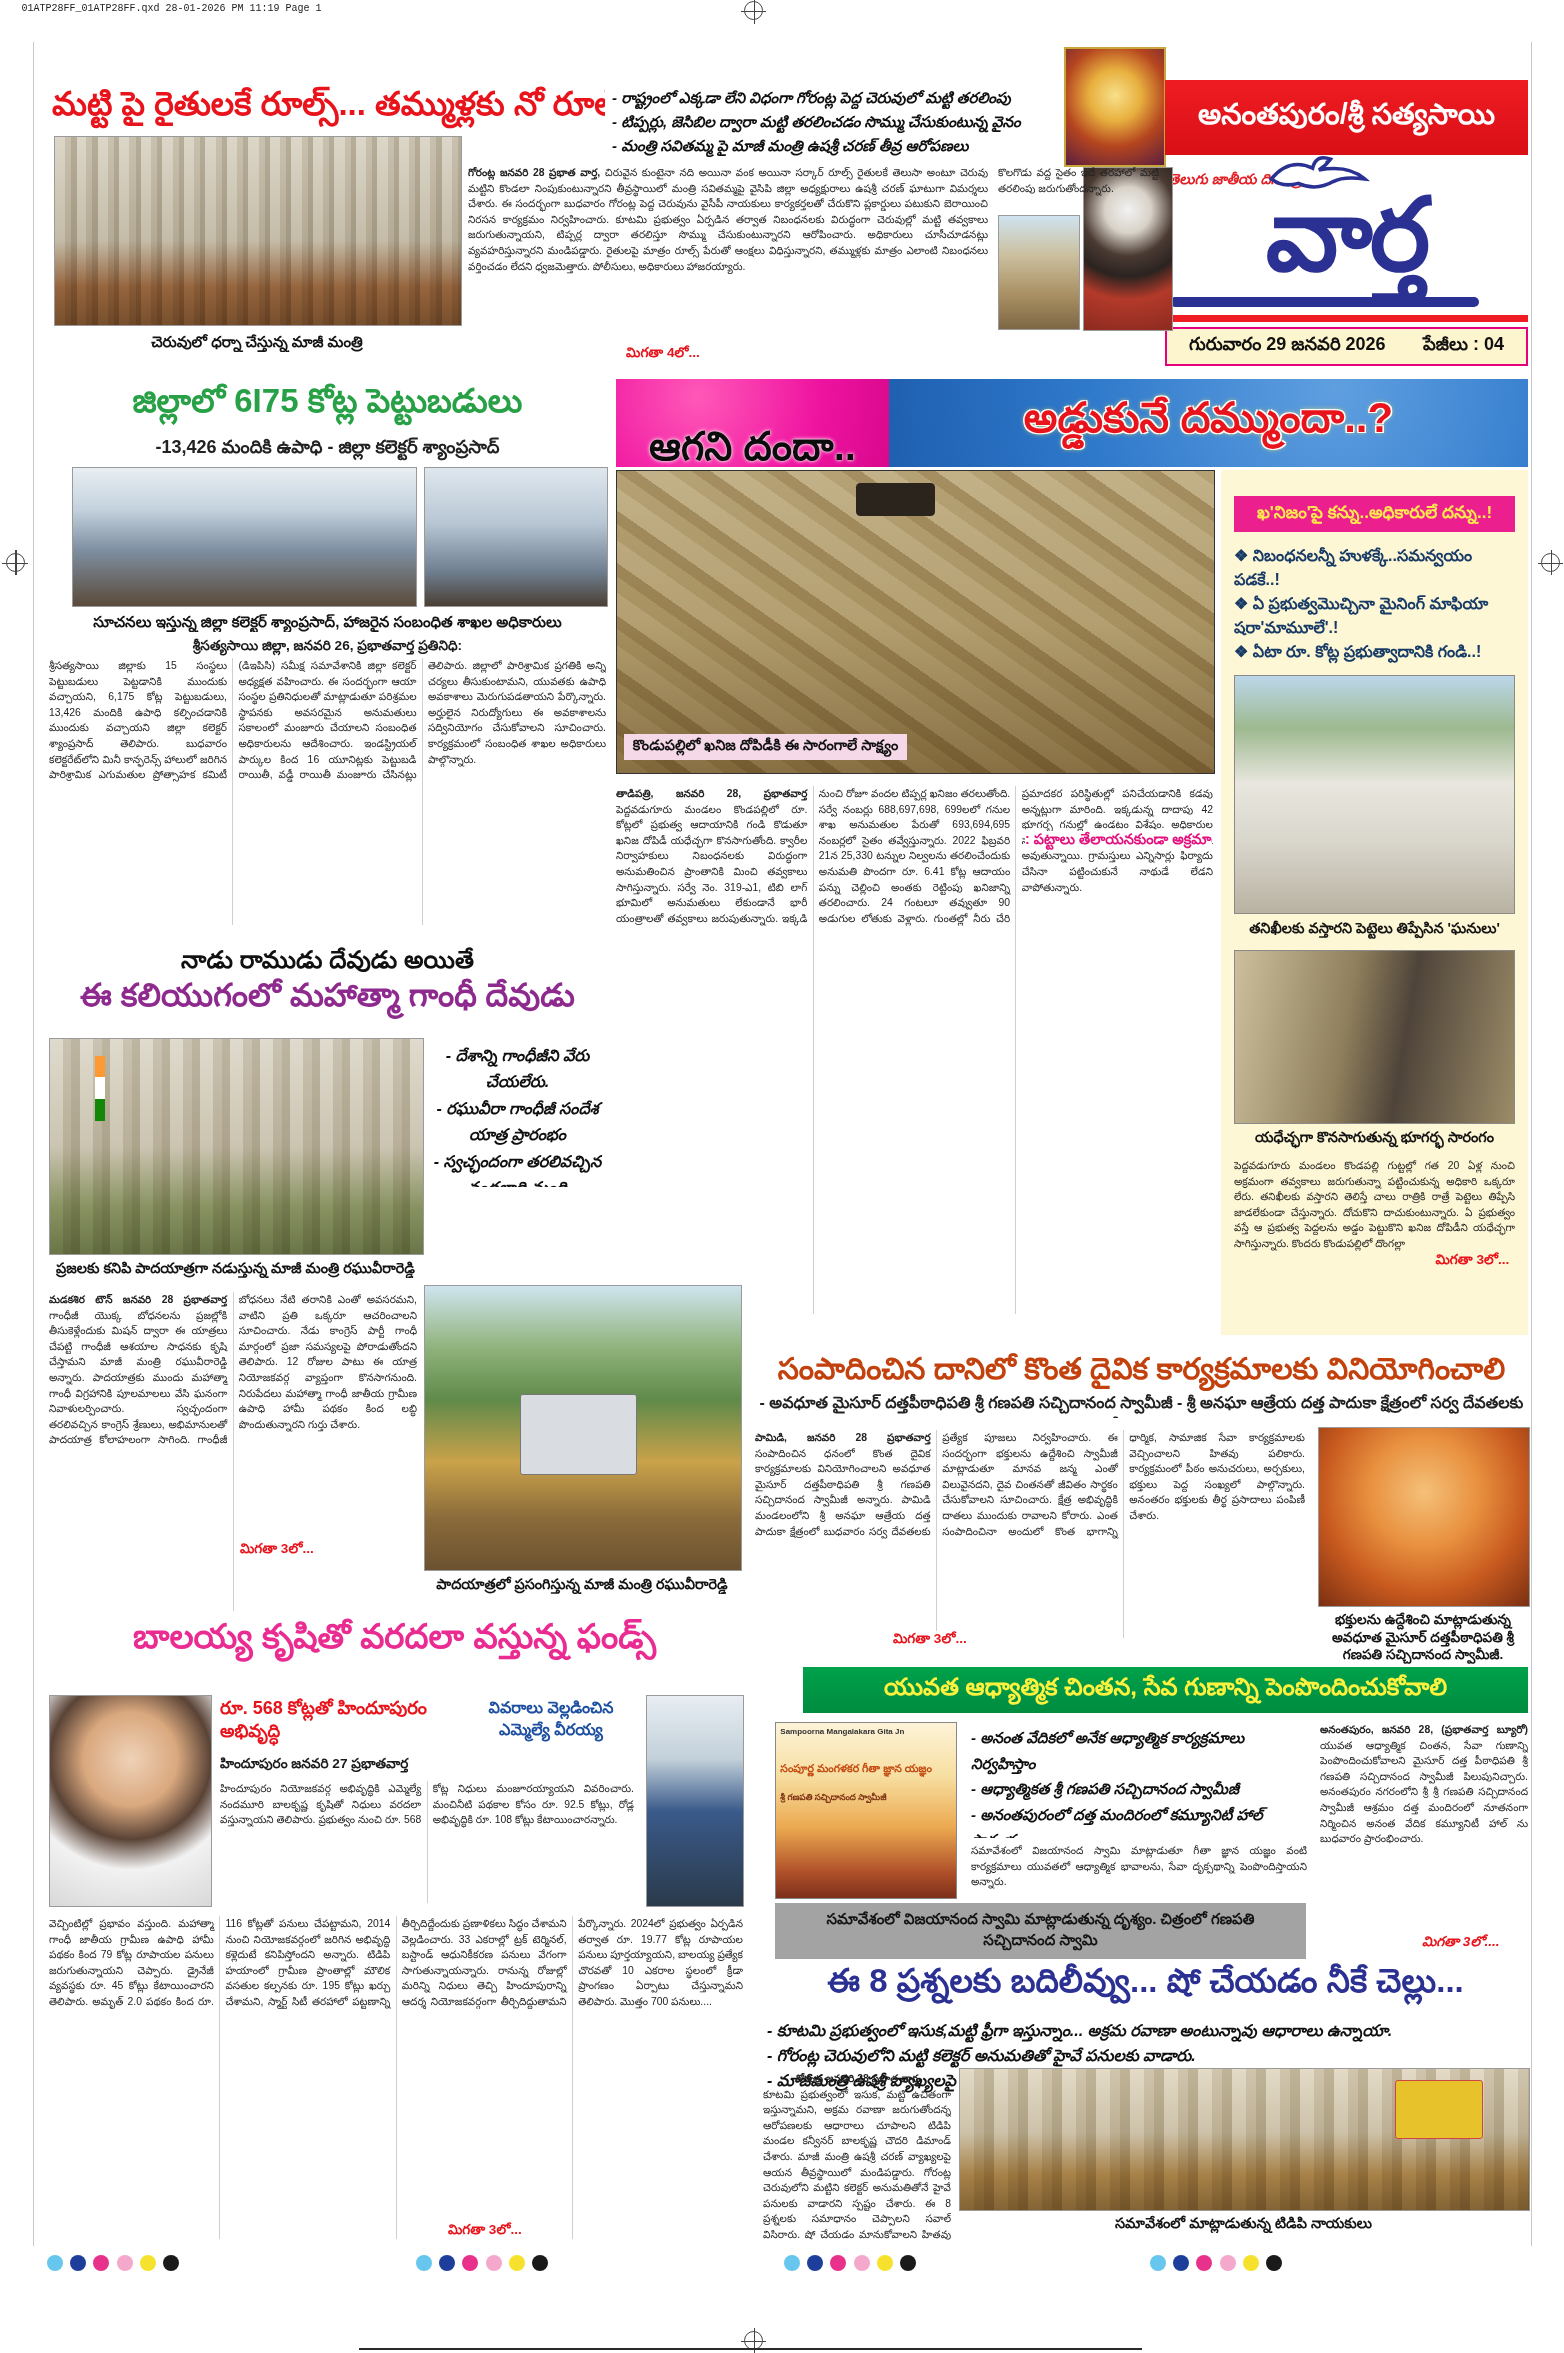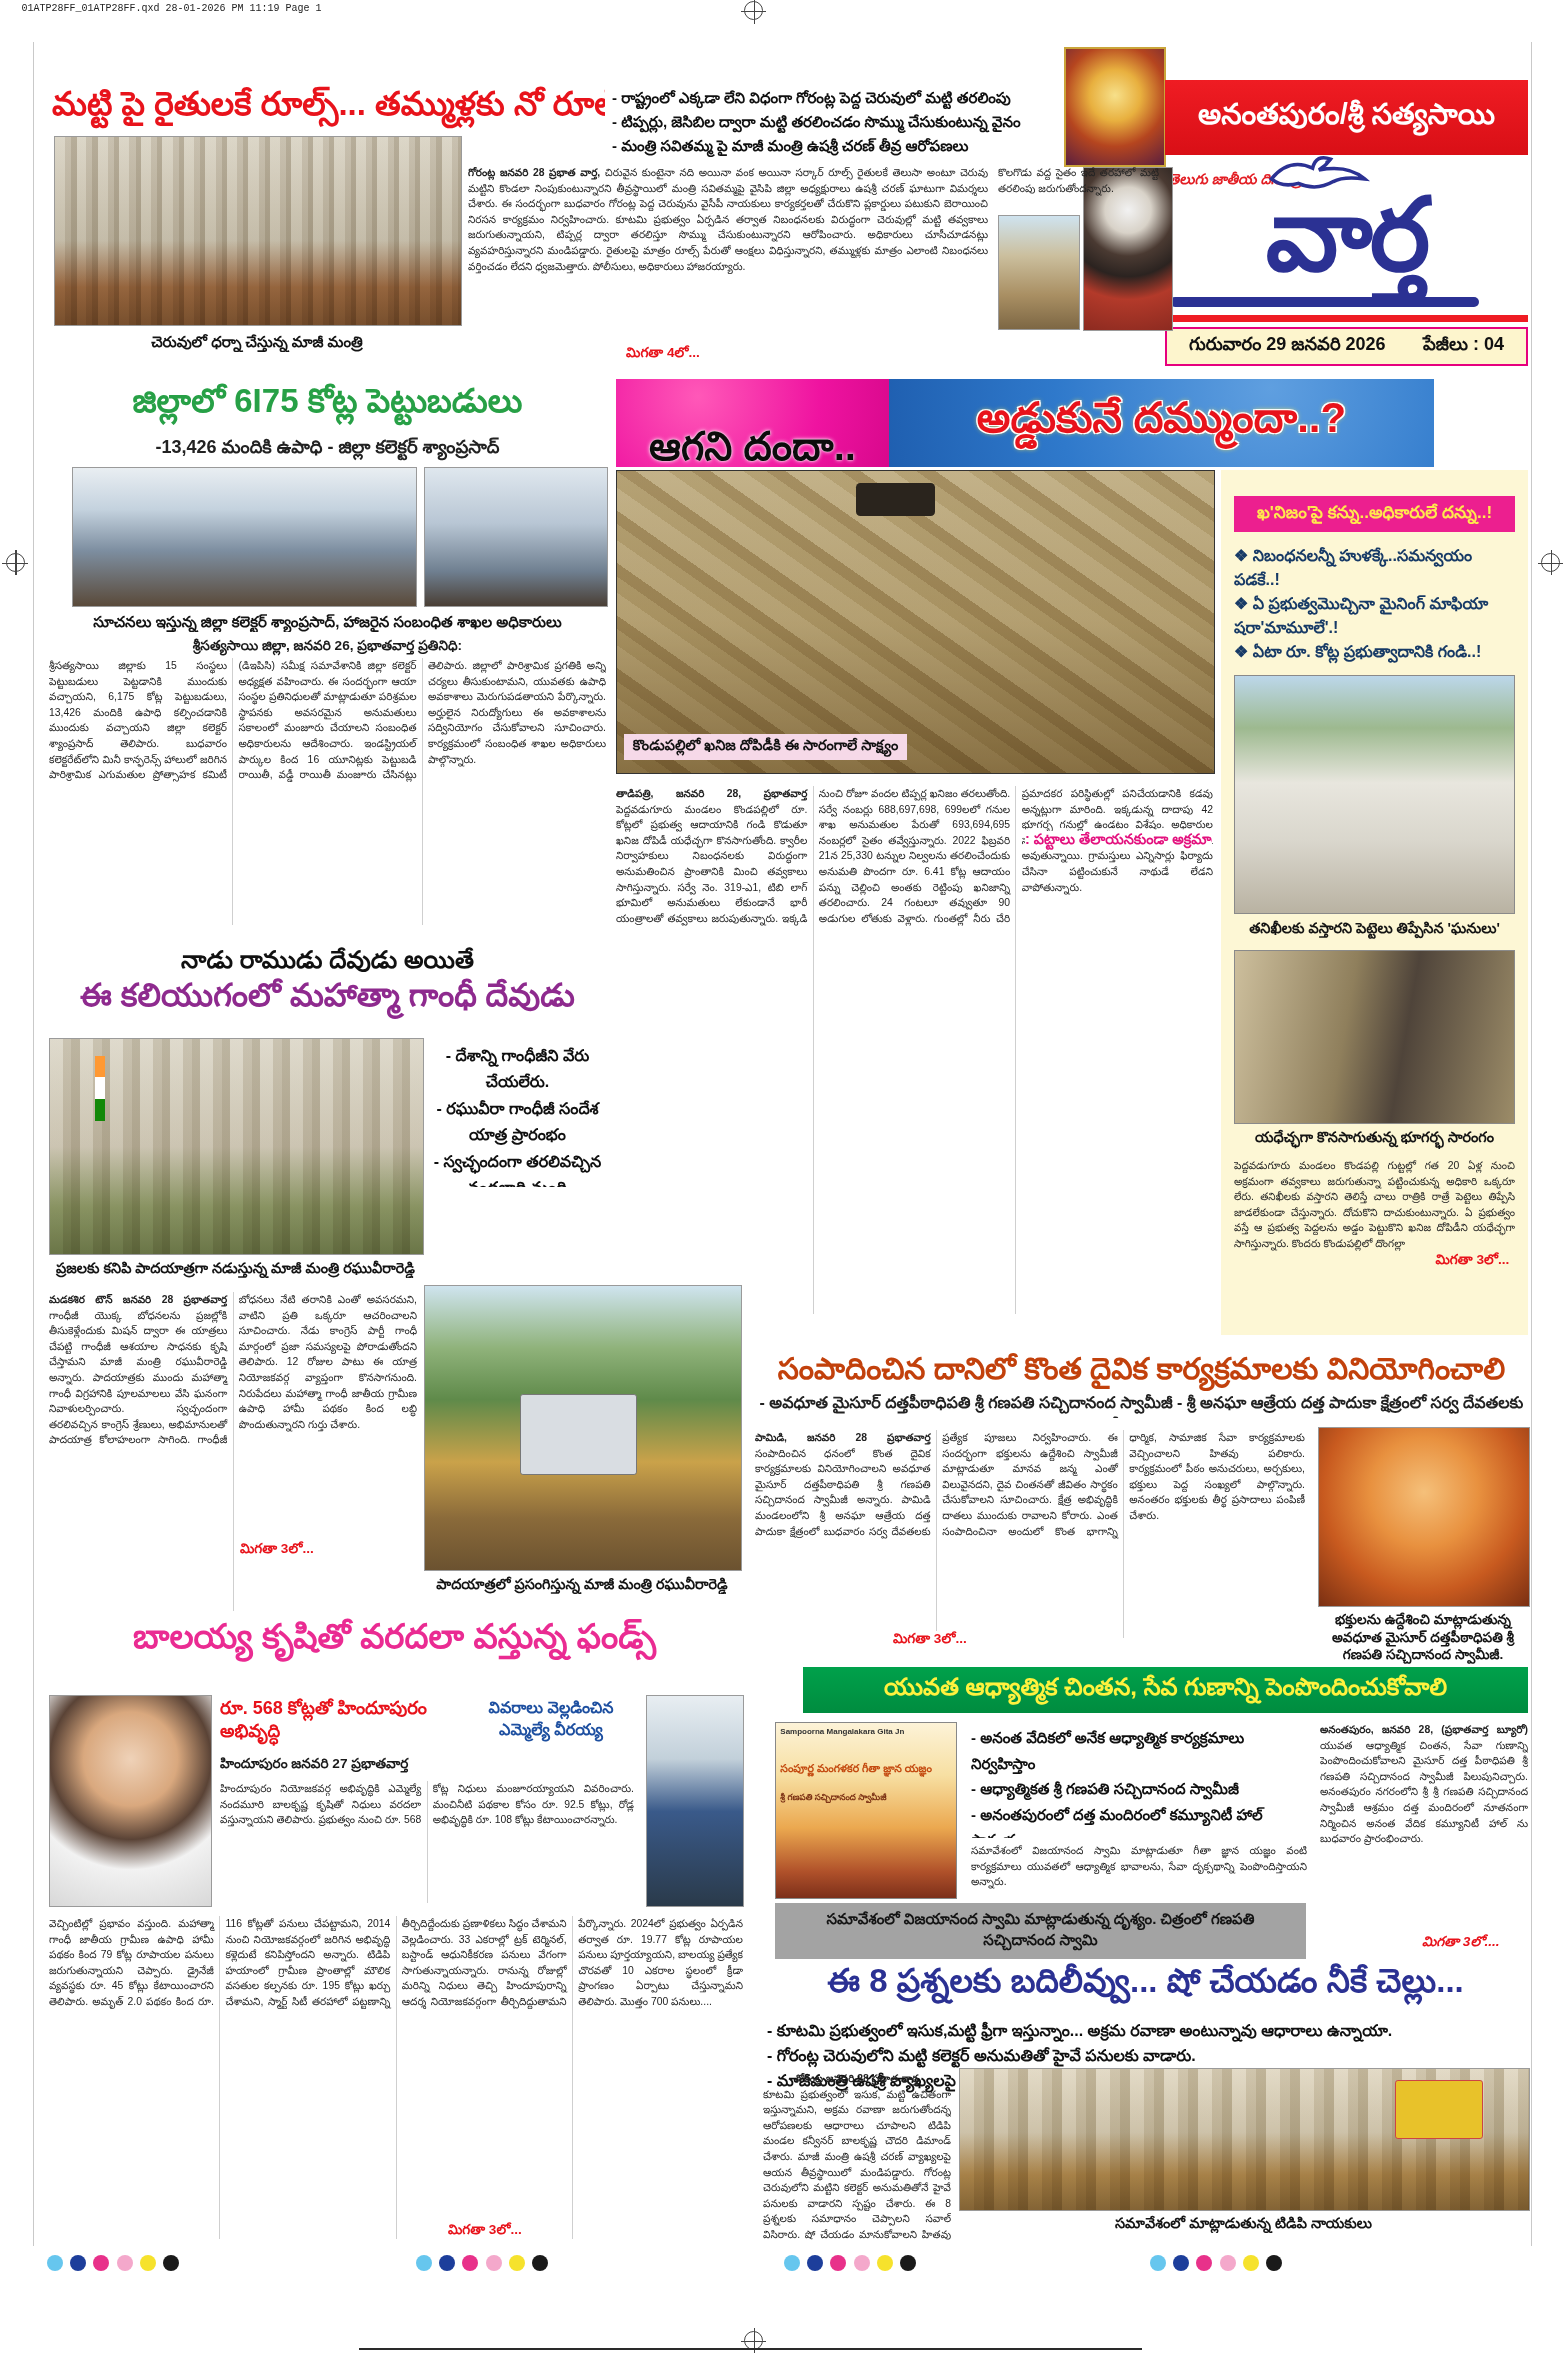--- a/index.html
+++ b/index.html
@@ -20,21 +20,21 @@
   .reg::before{content:"";position:absolute;left:-4.3px;right:-4.3px;top:50%;height:1.4px;background:#444;}
   .reg::after{content:"";position:absolute;top:-4.3px;bottom:-4.3px;left:50%;width:1.4px;background:#444;}
   .frame-line{position:absolute;background:#c9c9c9;}
   .dot{display:inline-block;width:16px;height:16px;border-radius:50%;margin-right:7.2px;vertical-align:middle;}
   .headline-red{color:#e8131b;font-weight:800;}
   .headline-green{color:#27a046;font-weight:800;}
   .headline-pink{color:#ea2b92;font-weight:800;}
   .headline-blue{color:#2b3193;font-weight:800;}
   .headline-purple{color:#8e2a8e;font-weight:800;}
   .headline-cyan{color:#c2410c;font-weight:700;margin-top:8px;}
-  .bullets{font-weight:700;color:#101010;}
+  .bullets{font-weight:700;color:#101010;font-style:italic;}
 </style>
 </head>
 <body>
 
 <div id="sheet">
 
   <div class="abs" style="left:21.5px;top:2.9px;font-size:10px;color:#222;font-family:'Liberation Mono',monospace;">01ATP28FF_01ATP28FF.qxd  28-01-2026  PM 11:19  Page 1</div>
   <span class="reg" style="left:744px;top:1.4px;"></span>
   <span class="reg" style="left:5.7px;top:553px;"></span>
   <span class="reg" style="left:1541px;top:553px;"></span>
@@ -93,21 +93,21 @@
        linear-gradient(#dfe7ee 0%, #b8c6d4 40%, #6f7f90 75%, #4a3f35 100%);"></div>
   <div class="cap" style="left:49px;top:612px;width:557px;font-size:15px;">సూచనలు ఇస్తున్న జిల్లా కలెక్టర్ శ్యాంప్రసాద్, హాజరైన సంబంధిత శాఖల అధికారులు</div>
   <div class="abs ctr dl" style="left:49px;top:638px;width:557px;font-size:13.6px;">శ్రీసత్యసాయి జిల్లా, జనవరి 26, ప్రభాతవార్త ప్రతినిధి:</div>
   <div class="bodytxt cols3" style="left:49px;top:658px;width:557px;height:267px;">శ్రీసత్యసాయి జిల్లాకు 15 సంస్థలు పెట్టుబడులు పెట్టడానికి ముందుకు వచ్చాయని, 6,175 కోట్ల పెట్టుబడులు, 13,426 మందికి ఉపాధి కల్పించడానికి ముందుకు వచ్చాయని జిల్లా కలెక్టర్ శ్యాంప్రసాద్ తెలిపారు. బుధవారం కలెక్టరేట్‌లోని మినీ కాన్ఫరెన్స్ హాలులో జరిగిన పారిశ్రామిక ఎగుమతుల ప్రోత్సాహక కమిటీ (డిఇపిసి) సమీక్ష సమావేశానికి జిల్లా కలెక్టర్ అధ్యక్షత వహించారు. ఈ సందర్భంగా ఆయా సంస్థల ప్రతినిధులతో మాట్లాడుతూ పరిశ్రమల స్థాపనకు అవసరమైన అనుమతులు సకాలంలో మంజూరు చేయాలని సంబంధిత అధికారులను ఆదేశించారు. ఇండస్ట్రియల్ పార్కుల కింద 16 యూనిట్లకు పెట్టుబడి రాయితీ, వడ్డీ రాయితీ మంజూరు చేసినట్లు తెలిపారు. జిల్లాలో పారిశ్రామిక ప్రగతికి అన్ని చర్యలు తీసుకుంటామని, యువతకు ఉపాధి అవకాశాలు మెరుగుపడతాయని పేర్కొన్నారు. అర్హులైన నిరుద్యోగులు ఈ అవకాశాలను సద్వినియోగం చేసుకోవాలని సూచించారు. కార్యక్రమంలో సంబంధిత శాఖల అధికారులు పాల్గొన్నారు.</div>
 
   <div class="abs" style="left:616px;top:379px;width:273px;height:88px;background:
        radial-gradient(circle at 30% 20%, #ff58b8 0%, #ef13a0 60%, #d8088c 100%);
        display:flex;align-items:flex-end;justify-content:center;overflow:hidden;">
     <span class="nowrap" style="font-size:40px;font-weight:800;color:#0c0c0c;text-shadow:0 0 4.3px #fff,0 0 1.4px #fff;line-height:1.05;">ఆగని దందా..</span>
   </div>
-  <div class="abs" style="left:889px;top:379px;width:545px;height:88px;background:
+  <div class="abs" style="left:889px;top:379px;width:639px;height:88px;background:
        radial-gradient(circle at 70% 10%, #5f9fe0 0%, #2f79cb 55%, #1f5fb0 100%);
        display:flex;align-items:center;justify-content:center;overflow:hidden;">
     <span class="nowrap" style="font-size:42px;font-weight:800;color:#e8131b;
           text-shadow:-1.4px -1.4px 0 #fff,1.4px -1.4px 0 #fff,-1.4px 1.4px 0 #fff,1.4px 1.4px 0 #fff,0 0 5.7px #ffe94d;">అడ్డుకునే దమ్ముందా..?</span>
   </div>
   <div class="ph" style="left:616px;top:470px;width:597px;height:302px;border:1.4px solid #333;background:
        repeating-linear-gradient(35deg,#d8cdb2 0 18.7px,#c9bb98 18.7px 32px,#b7a57f 32px 43px),
        linear-gradient(#e6ddc4 0%, #d4c6a2 50%, #a08b60 100%);background-blend-mode:multiply;">
     <div style="position:absolute;left:40%;top:4%;width:79px;height:33px;background:#2a241d;border-radius:4.3px;"></div>
     <div style="position:absolute;left:7.2px;bottom:13px;background:#f6d9e8;padding:2.9px 8.6px;font-weight:700;font-size:14.4px;color:#111;">కొండుపల్లిలో ఖనిజ దోపిడీకి ఈ సారంగాలే సాక్ష్యం</div>

